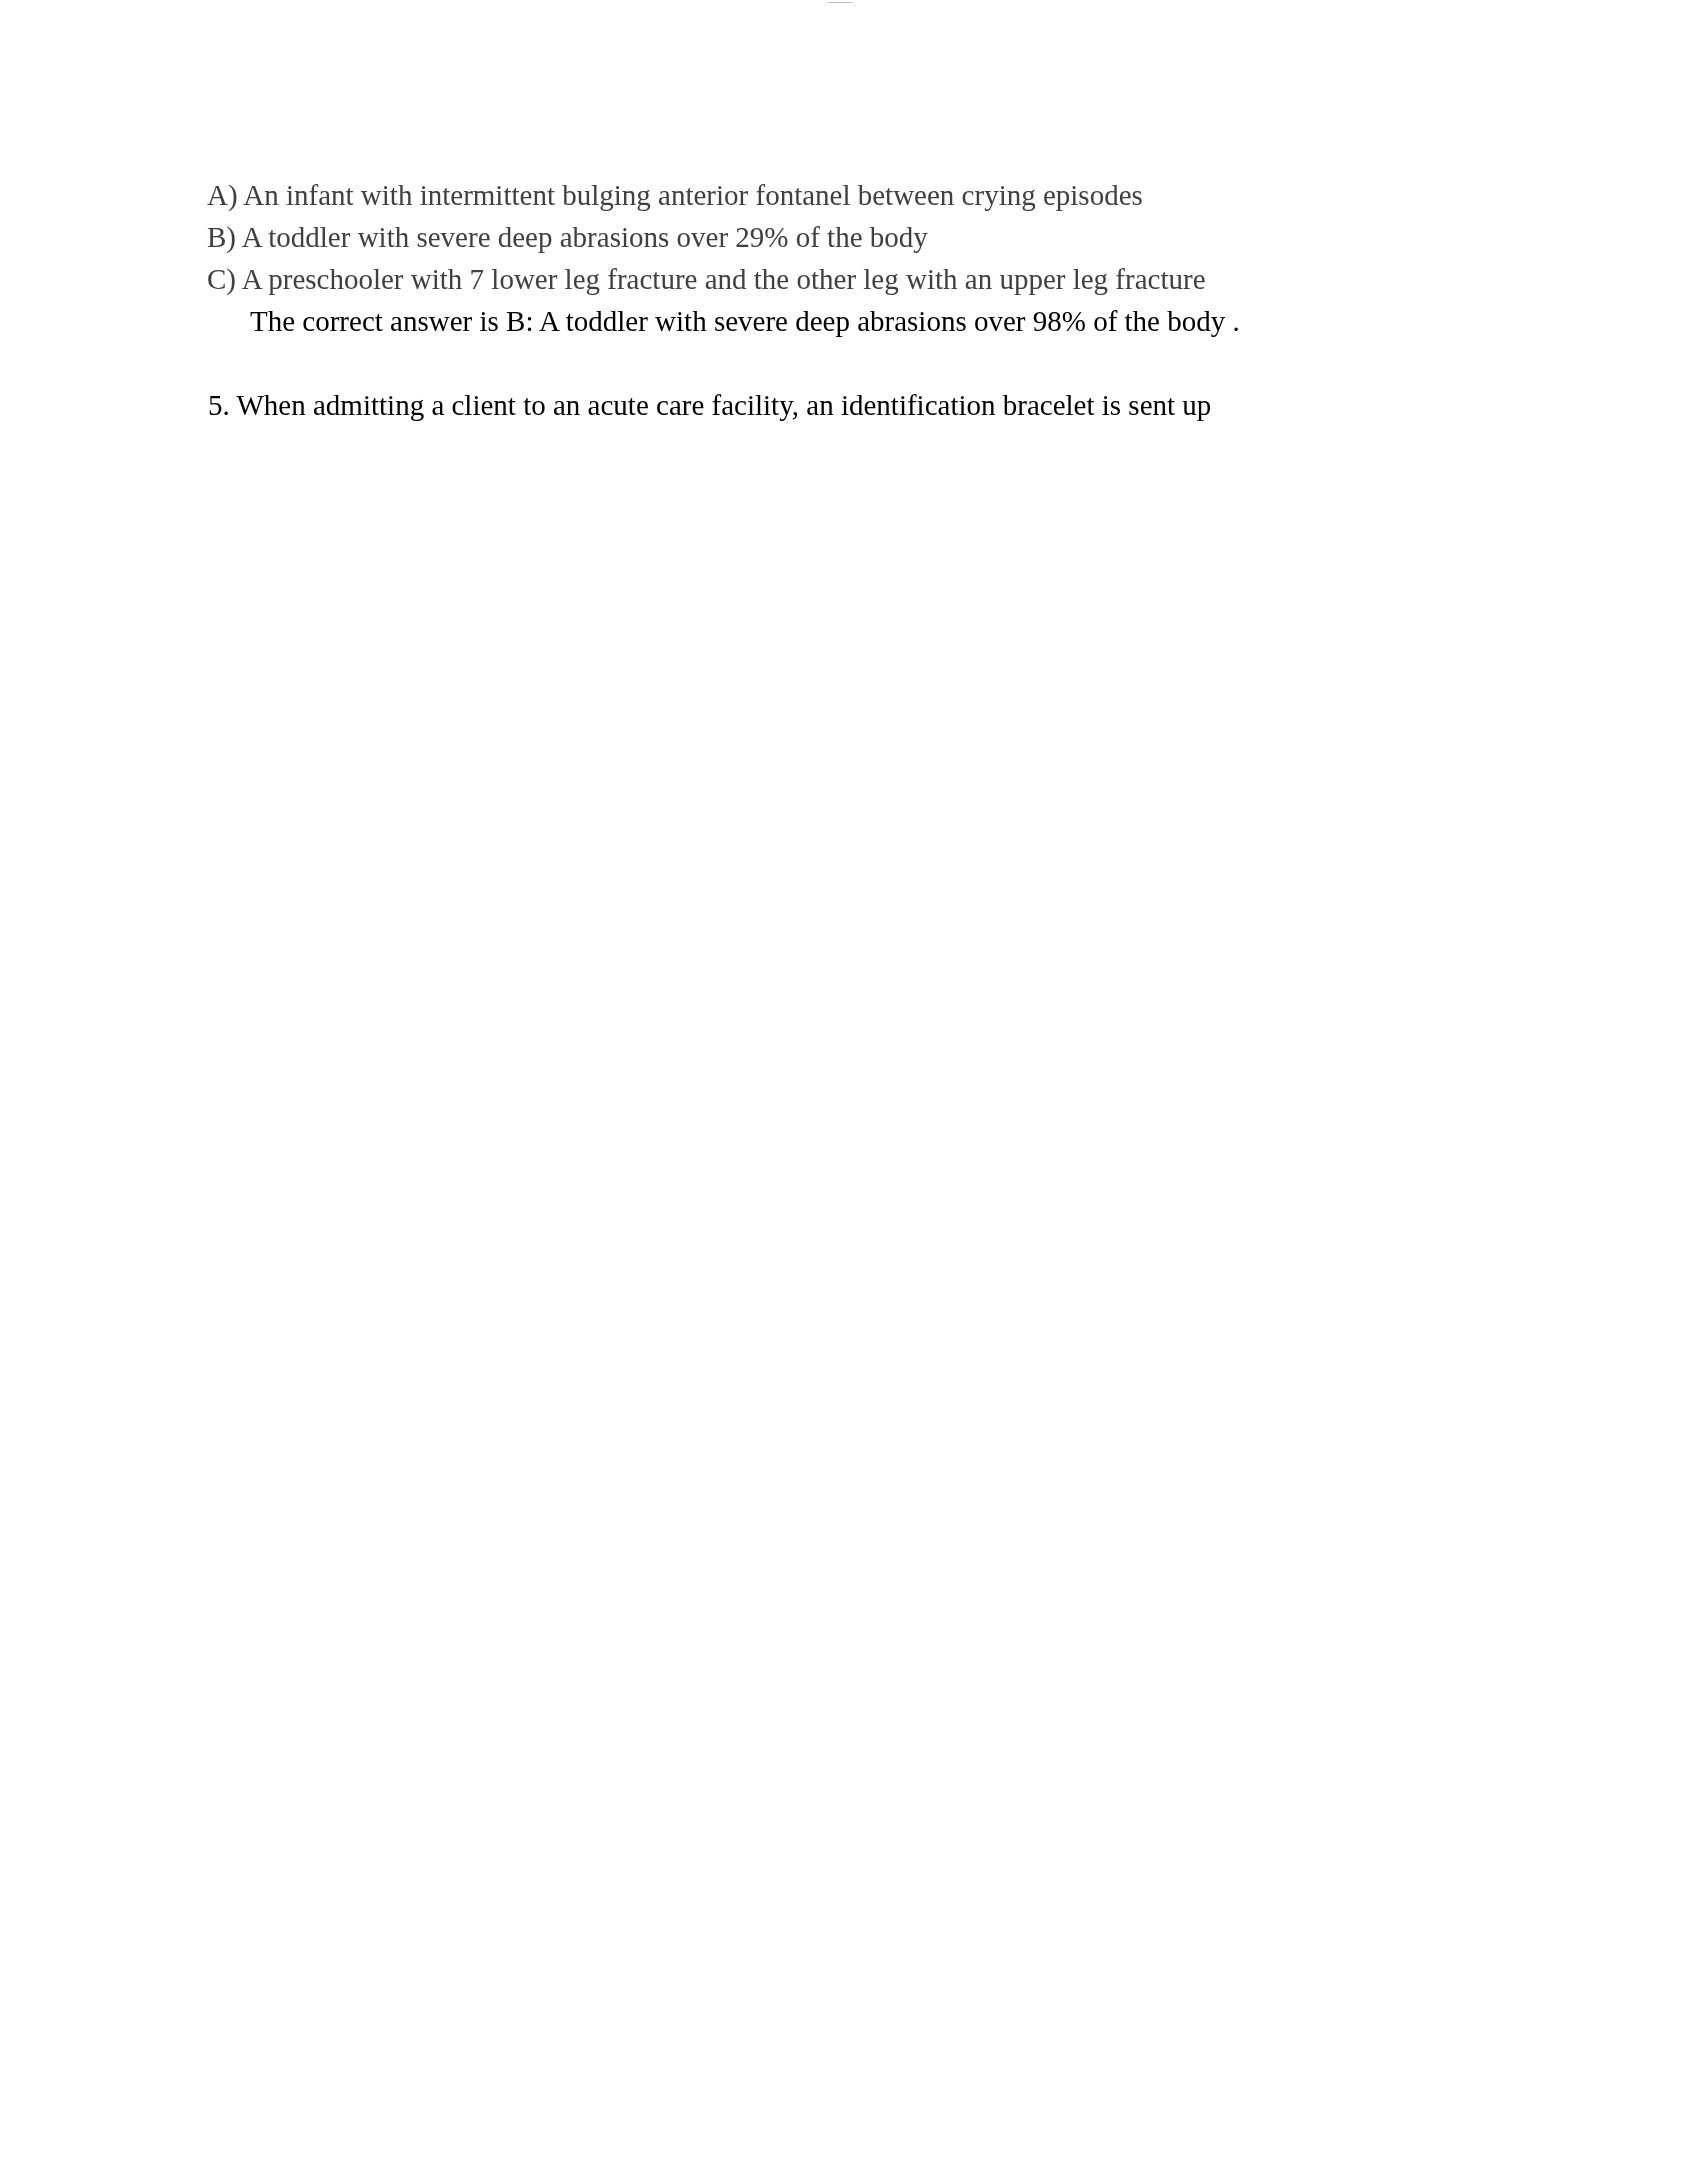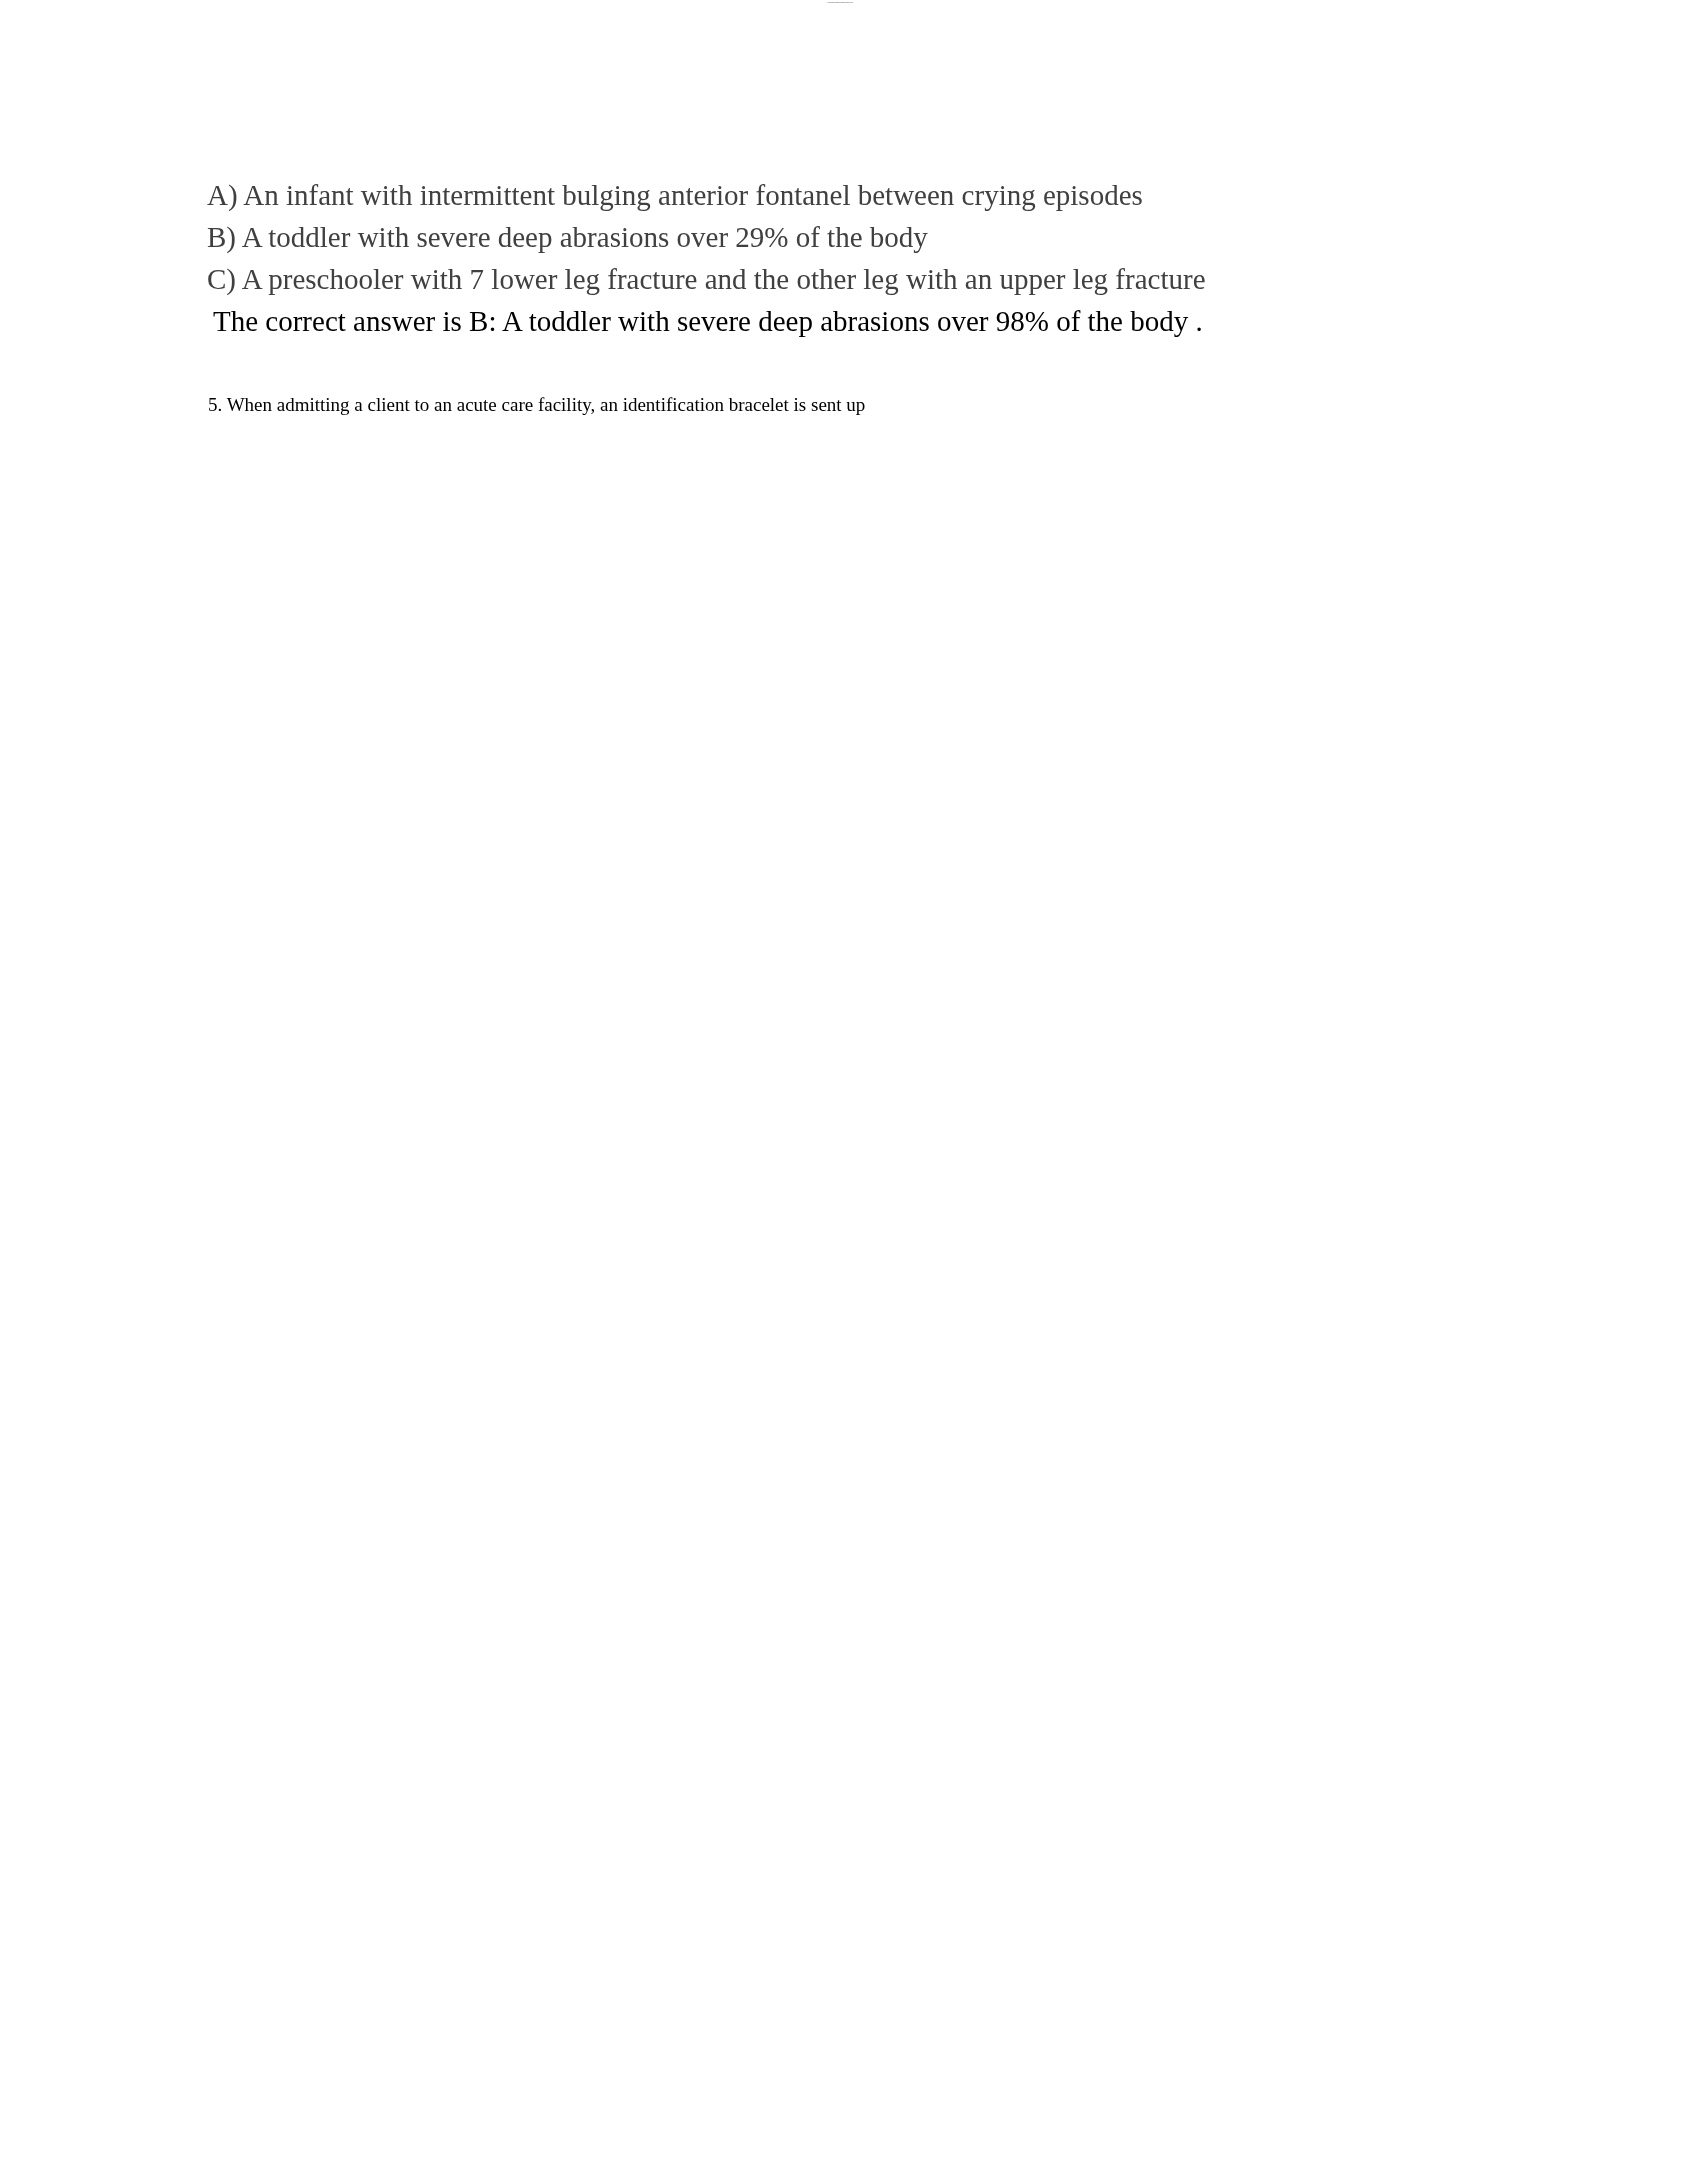--- a/index.html
+++ b/index.html
@@ -49,26 +49,27 @@
     line-height: 42px;
     color: #404040;
     white-space: nowrap;
   }
   .answer-line {
     font-size: 29px;
     line-height: 42px;
     color: #000000;
     white-space: nowrap;
     padding-left: 6px;
+    margin-left: 37px;
   }
   .gap {
     height: 42px;
   }
   .next-question {
-    font-size: 19px;
+    font-size: 29px;
     line-height: 42px;
     color: #000000;
     white-space: nowrap;
     padding-left: 1px;
   }
 </style>
 </head>
 <body>
 
 <div class="page">

